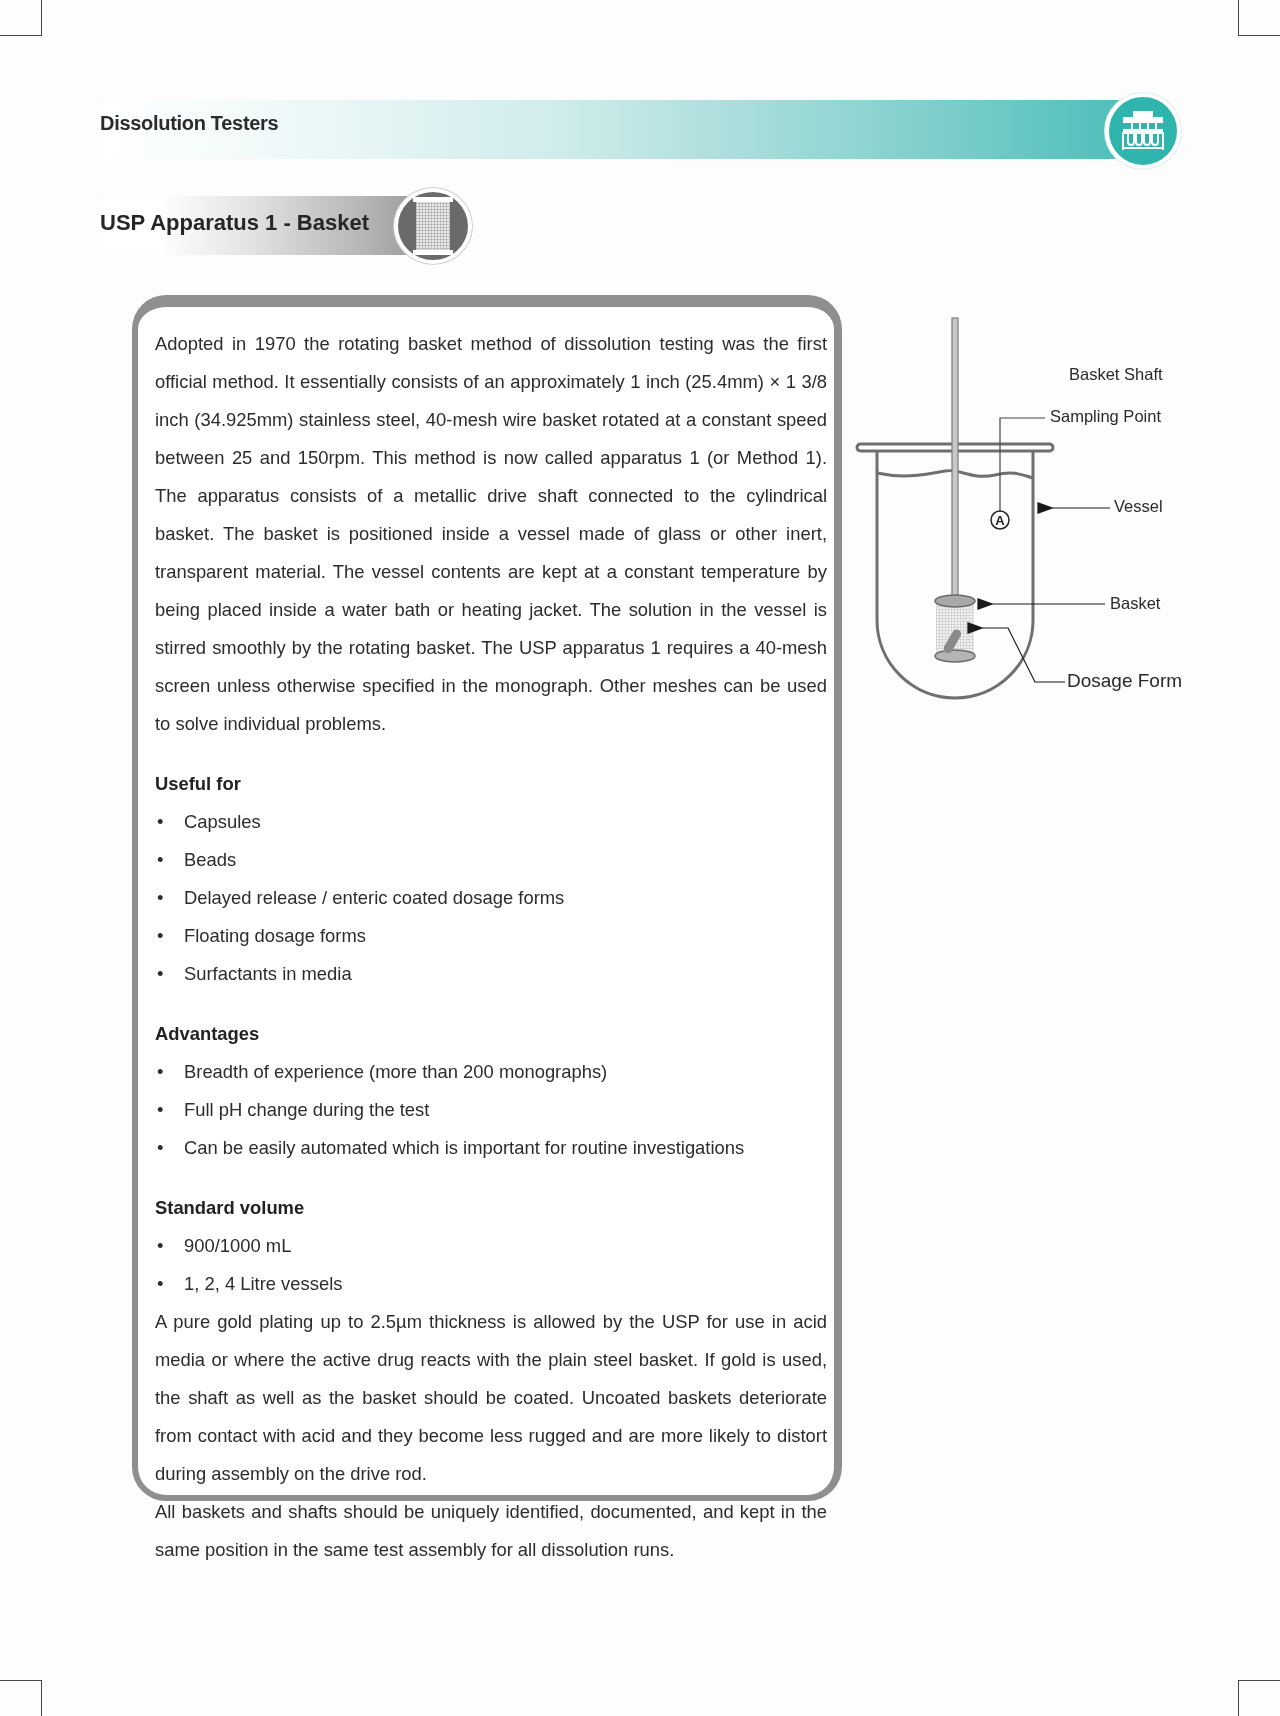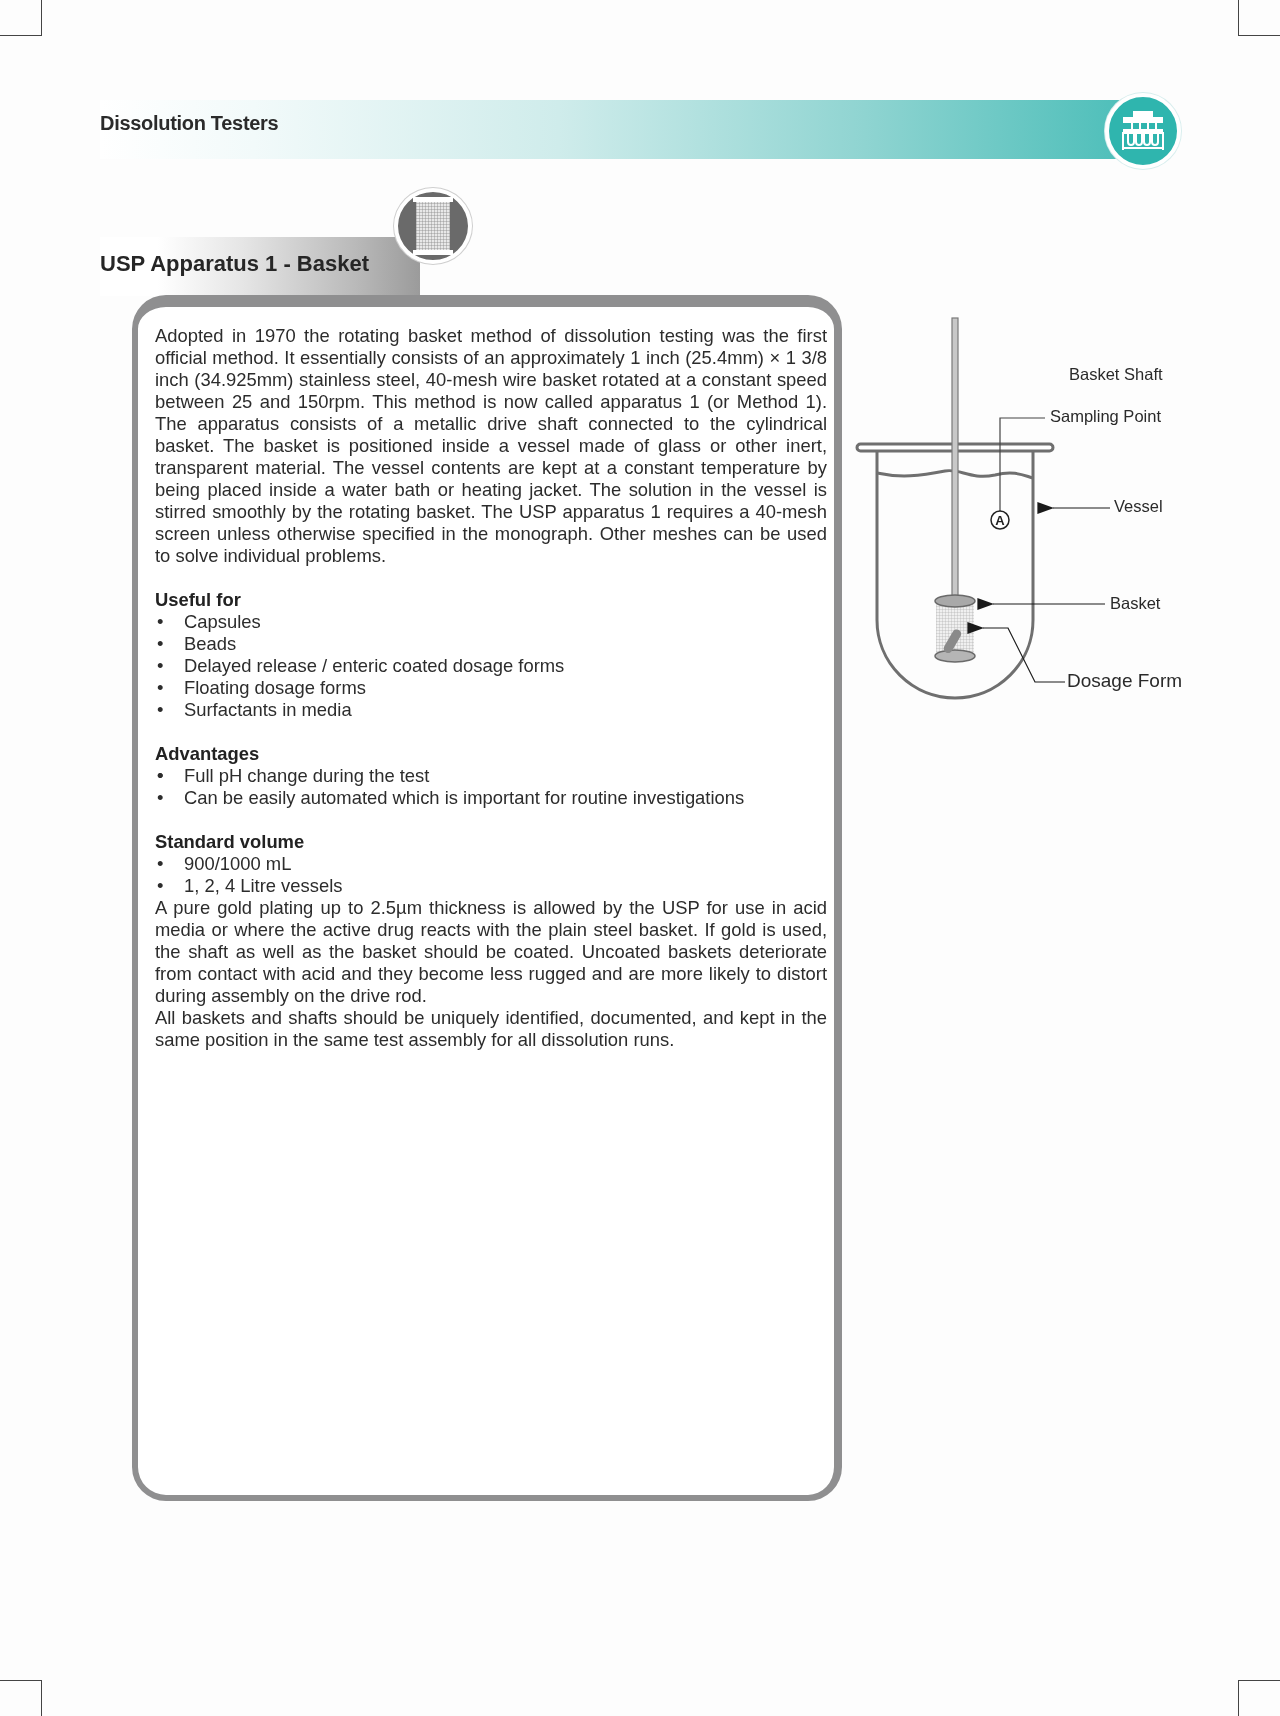--- a/index.html
+++ b/index.html
@@ -15,29 +15,29 @@
 
     
     .banner { position: absolute; left: 100px; top: 100px; width: 1020px; height: 59px;
       background: linear-gradient(90deg, #ffffff 0%, #f2fafa 15%, #cfeceb 45%, #8fd4d1 75%, #4fbfba 100%); }
     .banner-title { position: absolute; left: 0; top: 12px; font-size: 20px; font-weight: bold; color: #2b2b2b; letter-spacing: -0.3px; }
     .banner-badge { position: absolute; left: 1105px; top: 93px; width: 76px; height: 76px; border-radius: 50%;
       background: #2fb5ae; border: 4px solid #ffffff; box-shadow: 0 0 0 1px #d8eeee; display: flex; align-items: center; justify-content: center; }
 
     
     .sub-banner { position: absolute; left: 100px; top: 196px; width: 320px; height: 59px;
-      background: linear-gradient(90deg, #ffffff 0%, #ffffff 18%, #e5e5e5 45%, #b9b9b9 80%, #9b9b9b 100%); margin-top: 41px; }
+      background: linear-gradient(90deg, #ffffff 0%, #ffffff 18%, #e5e5e5 45%, #b9b9b9 80%, #9b9b9b 100%); }
     .sub-title { position: absolute; left: 0; top: 14px; font-size: 22px; font-weight: bold; color: #262626; }
     .sub-badge { position: absolute; left: 394px; top: 188px; width: 78px; height: 76px; border-radius: 50%;
       background: #6a6a6a; border: 4px solid #ffffff; box-shadow: 0 0 0 1px #cfcfcf; display: flex; align-items: center; justify-content: center; }
 
     
     .card { position: absolute; left: 132px; top: 295px; width: 710px; height: 1206px;
       border: 6px solid #8f8f90; border-top-width: 12px; border-right-width: 8px; border-radius: 34px; background: #ffffff; }
-    .card-inner { position: absolute; left: 17px; top: 18px; width: 672px; font-size: 18.4px; line-height: 22px; color: #2c2c2c; }
+    .card-inner { position: absolute; left: 17px; top: 18px; width: 672px; font-size: 18.4px; line-height: 38px; color: #2c2c2c; }
     .para { text-align: justify; }
     .section-h { font-weight: bold; margin-top: 22px; color: #222; }
     ul.bullets { list-style: none; }
     ul.bullets li { position: relative; padding-left: 29px; }
     ul.bullets li .dot { position: absolute; left: 2px; top: 0; }
 
     
     .diagram { position: absolute; left: 840px; top: 300px; width: 360px; height: 420px; }
     .diag-label { position: absolute; font-size: 16.5px; color: #2a2a2a; white-space: nowrap; }
     .diag-label.big { font-size: 19px; font-family: "Liberation Sans", sans-serif; }
@@ -97,21 +97,21 @@
     <ul class="bullets">
       <li><span class="dot">•</span><span>Capsules</span></li>
       <li><span class="dot">•</span><span>Beads</span></li>
       <li><span class="dot">•</span><span>Delayed release / enteric coated dosage forms</span></li>
       <li><span class="dot">•</span><span>Floating dosage forms</span></li>
       <li><span class="dot">•</span><span>Surfactants in media</span></li>
     </ul>
 
     <div class="section-h">Advantages</div>
     <ul class="bullets">
-      <li><span class="dot">•</span></li>
+      <li><span class="dot">•</span><span>Breadth of experience (more than 200 monographs)</span></li>
       <li><span class="dot">•</span><span>Full pH change during the test</span></li>
       <li><span class="dot">•</span><span>Can be easily automated which is important for routine investigations</span></li>
     </ul>
 
     <div class="section-h">Standard volume</div>
     <ul class="bullets">
       <li><span class="dot">•</span><span>900/1000 mL</span></li>
       <li><span class="dot">•</span><span>1, 2, 4 Litre vessels</span></li>
     </ul>
 

